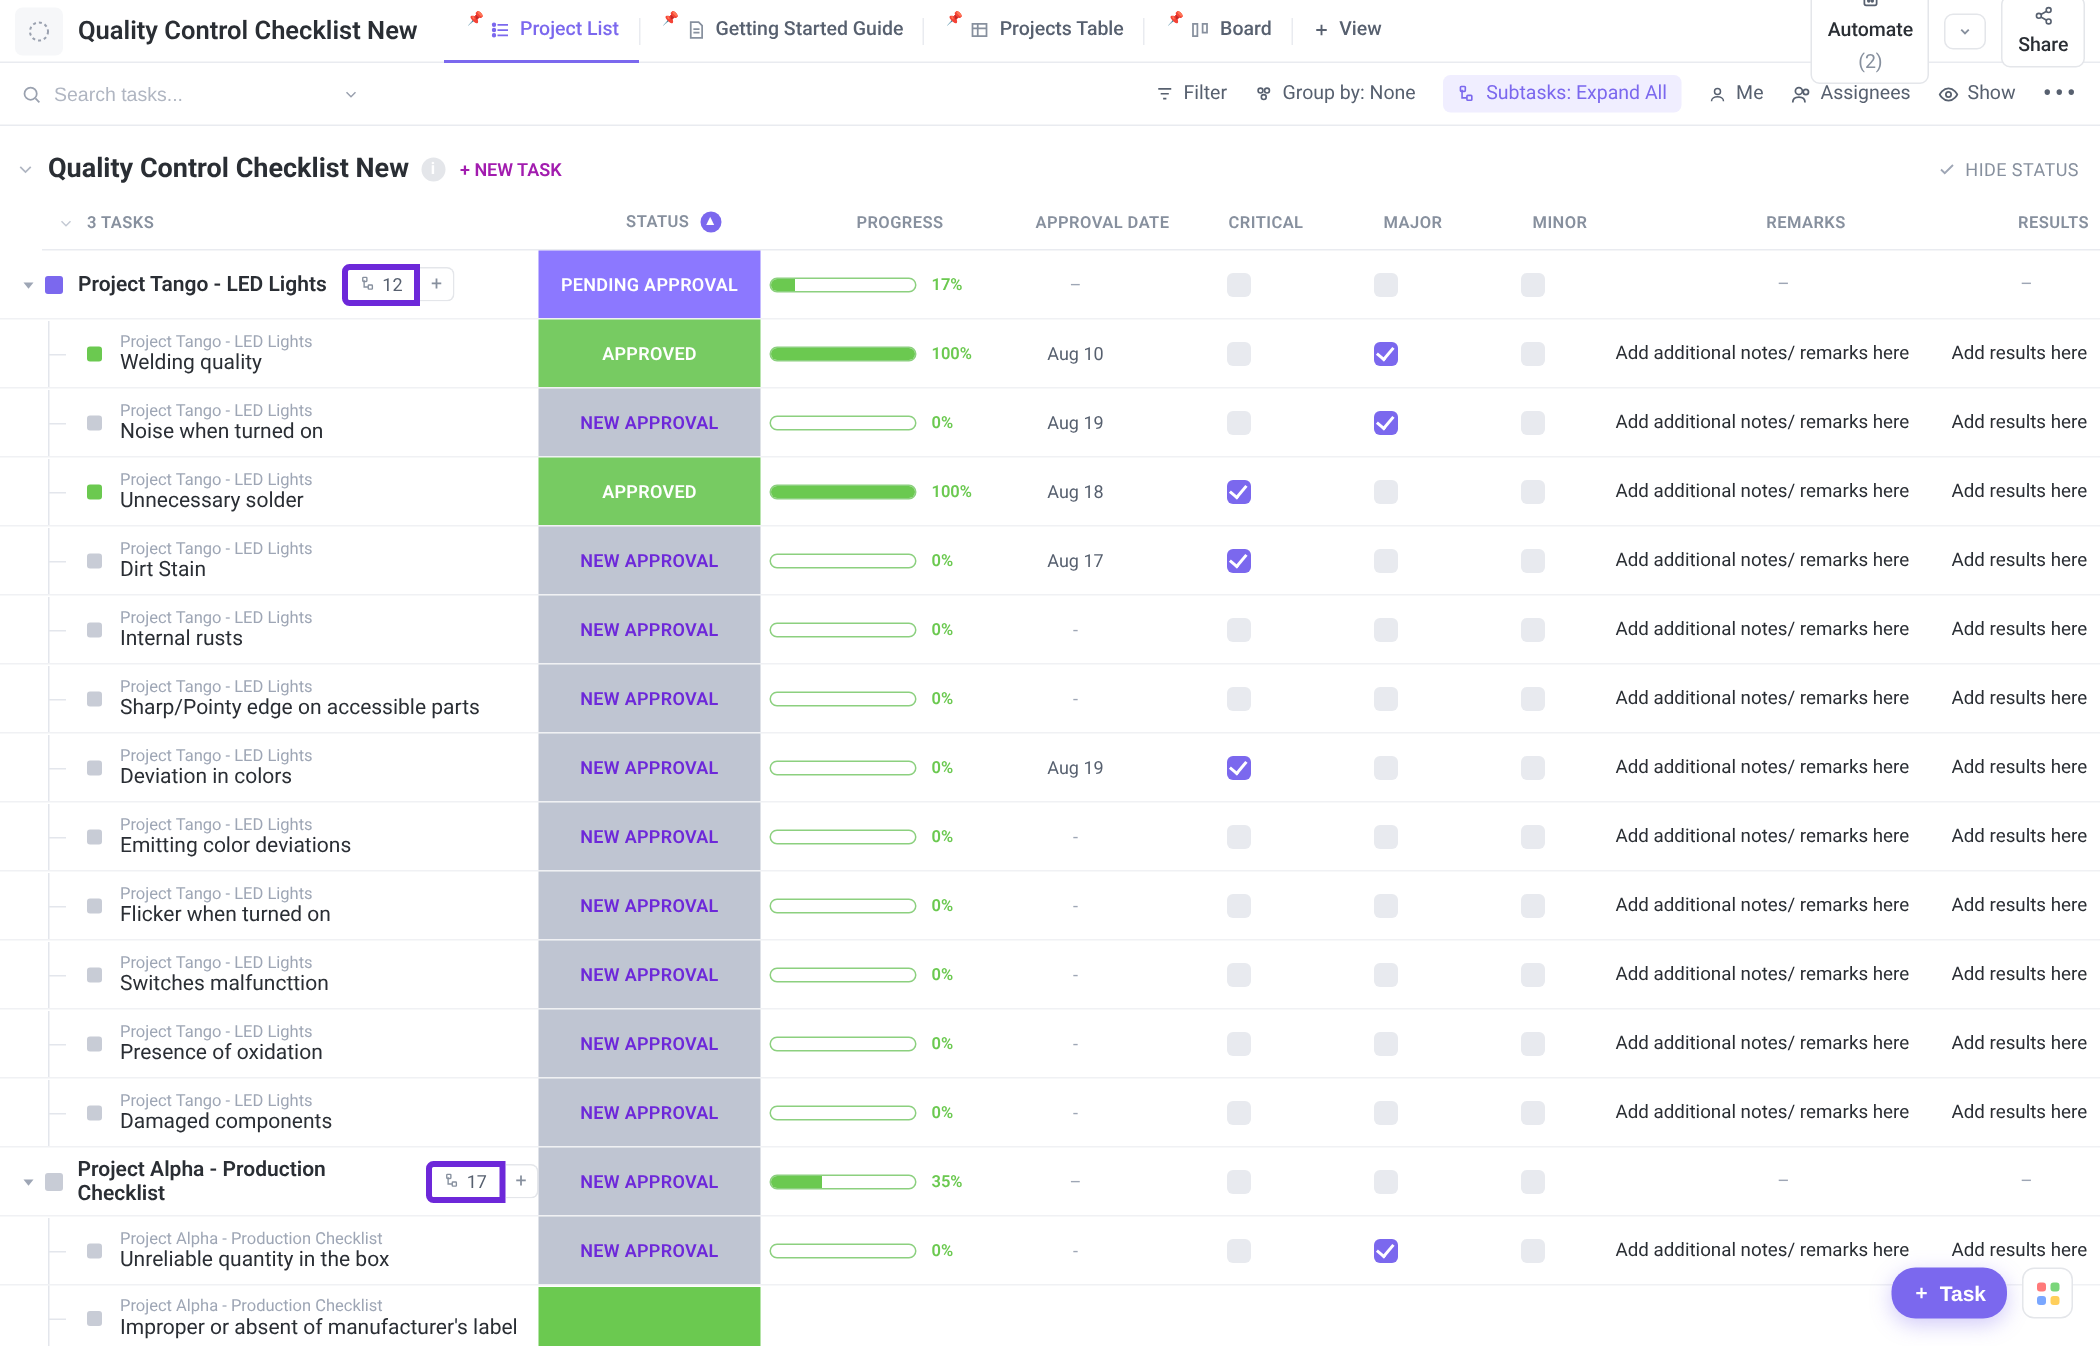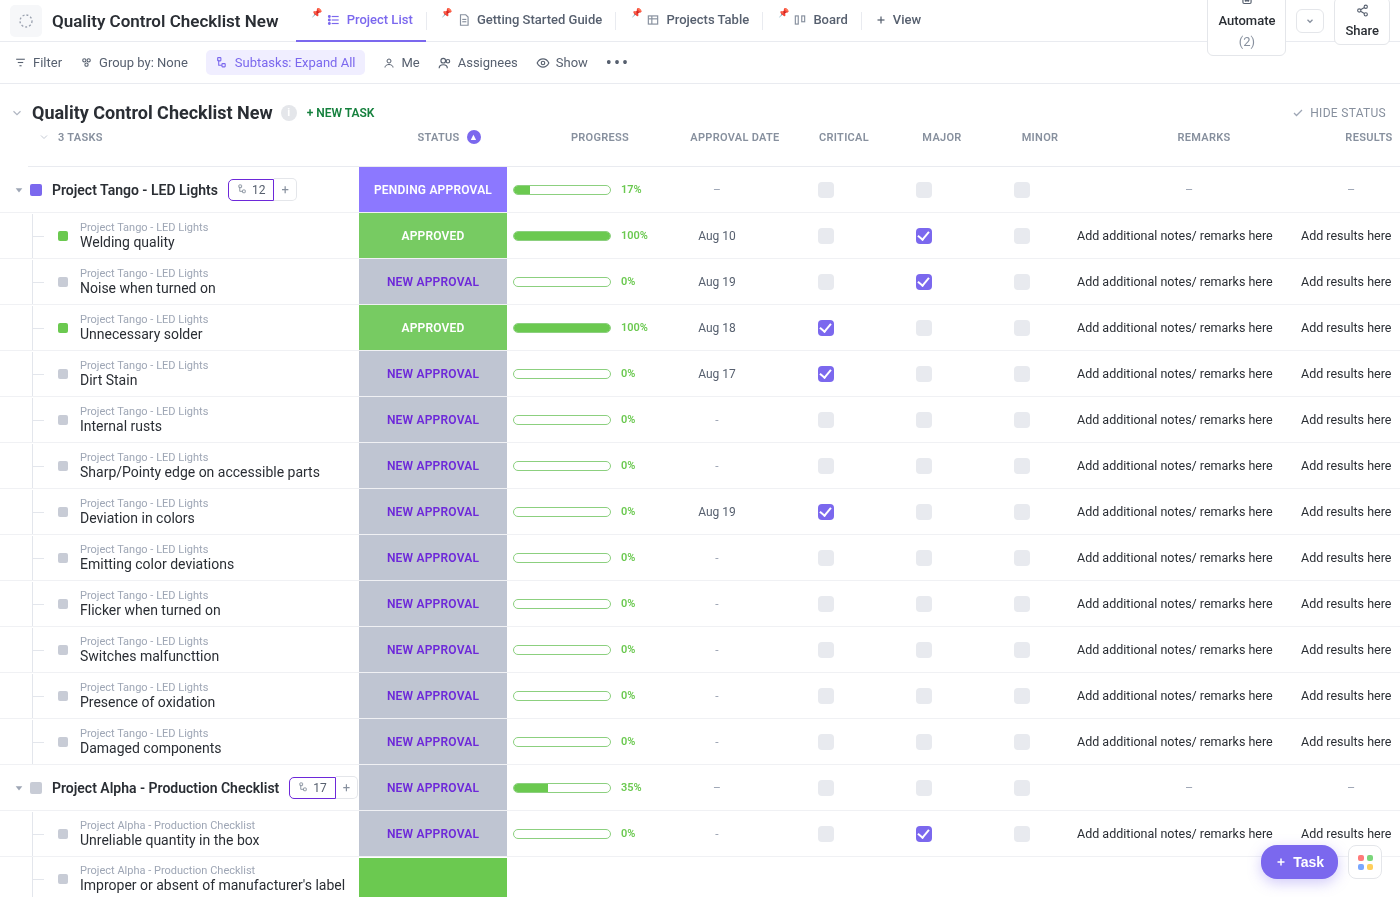--- a/index.html
+++ b/index.html
@@ -75,25 +75,25 @@
     background:#f0eeff; color:#7b68ee; padding:5px 10px; border-radius:5px;
   }
   .dots { color:#57606f; font-size:18px; letter-spacing:2px; }
 
   .section-head {
     display:flex; align-items:center; padding:18px 14px 8px 10px;
   }
   .sect-caret { color:#b0b6c2; margin-right:8px; }
   .sect-title { font-size:18px; font-weight:700; color:#2a2e34; margin-right:8px;}
   .sect-info  { width:16px;height:16px;border-radius:50%;background:#e4e6ea;color:#fff;font-size:11px;display:flex;align-items:center;justify-content:center;font-weight:700;margin-right:10px;}
-  .new-task-hint { color:#15803d; font-size:12px; font-weight:600;}
+  .new-task-hint { color:#a21caf; font-size:12px; font-weight:600;}
   .hide-closed { margin-left:auto; color:#87909e; font-size:12px; letter-spacing:0.3px; display:flex;align-items:center;gap:6px;}
 
   .cols-head {
-    display:flex; height:36px;
+    display:flex; align-items:center; height:36px;
     border-bottom:1px solid #e9ebf0;
     color:#87909e; font-size:11px; font-weight:600;
     text-transform:uppercase; letter-spacing:0.3px;
     padding-left:10px;
     margin-left:28px;
   }
   .task-count { width:26px; display:flex; justify-content:center;}
   .col-name { flex:0 0 auto; padding:0 8px; }
   .c-task   { width:323px; }
   .c-status { width:152px; text-align:center; position:relative;}
@@ -116,21 +116,21 @@
   .row .lead { display:flex; align-items:center; width:345px; min-width:345px;}
   .row.group { min-height:46px; }
   .row.group .g-caret { color:#9ea6b5; margin-right:6px;}
   .row.group .g-chip { width:12px;height:12px;border-radius:2px;margin-right:10px; }
   .row.group .g-chip.purple { background:#7b68ee;}
   .row.group .g-chip.grey   { background:#c8ccd6;}
   .row.group .g-title { font-weight:600; font-size:14px; color:#2a2e34; margin-right:10px;}
   .sub-badges { display:flex; align-items:center; gap:0;}
   .sub-badge {
     display:flex;align-items:center;gap:4px;
-    border:1px solid #6d28d9; border-radius:5px 0 0 5px;
+    border:4px solid #6d28d9; border-radius:5px 0 0 5px;
     font-size:12px; color:#57606f; padding:3px 8px;
   }
   .sub-add { border:1px solid #e4e6ea; border-left:none; border-radius:0 5px 5px 0;
     padding:3px 7px; color:#87909e;}
   
   .row.sub { min-height:45px; }
   .tree-gutter { width:44px; display:flex; align-items:center; padding-left:8px;}
   .tree-lines { color:#e0e3e9; position:relative; width:30px; height:44px;}
   .tree-lines::before{
     content:""; position:absolute; left:10px; top:0; bottom:0; width:1px; background:#e3e6ec;
@@ -285,20 +285,32 @@
           <circle cx="18" cy="19" r="3"></circle>
           <line x1="8.5" y1="10.5" x2="15.5" y2="6.5"></line>
           <line x1="8.5" y1="13.5" x2="15.5" y2="17.5"></line>
         </svg>
       <span>Share</span>
     </div>
   </div>
 </div>
 
 <div class="toolbar">
+  <div class="search-wrap">
+    <svg width="14" height="14" viewBox="0 0 24 24" fill="none" stroke="#9aa1af" stroke-width="2">
+        <circle cx="11" cy="11" r="7"></circle>
+        <line x1="21" y1="21" x2="16.5" y2="16.5"></line>
+      </svg>
+    <input placeholder="Search tasks..." style="">
+    <span class="chev-down">
+      <svg width="12" height="12" viewBox="0 0 24 24" fill="none" stroke="#9aa1af" stroke-width="2">
+          <polyline points="6 9 12 15 18 9"></polyline>
+        </svg>
+    </span>
+  </div>
   <div class="toolbar-actions">
     <div class="tb-item">
       <svg width="13" height="13" viewBox="0 0 24 24" fill="none" stroke="#57606f" stroke-width="2">
           <line x1="4" y1="6" x2="20" y2="6"></line>
           <line x1="7" y1="12" x2="17" y2="12"></line>
           <line x1="10" y1="18" x2="14" y2="18"></line>
         </svg>
       <span>Filter</span>
     </div>
     <div class="tb-item">

